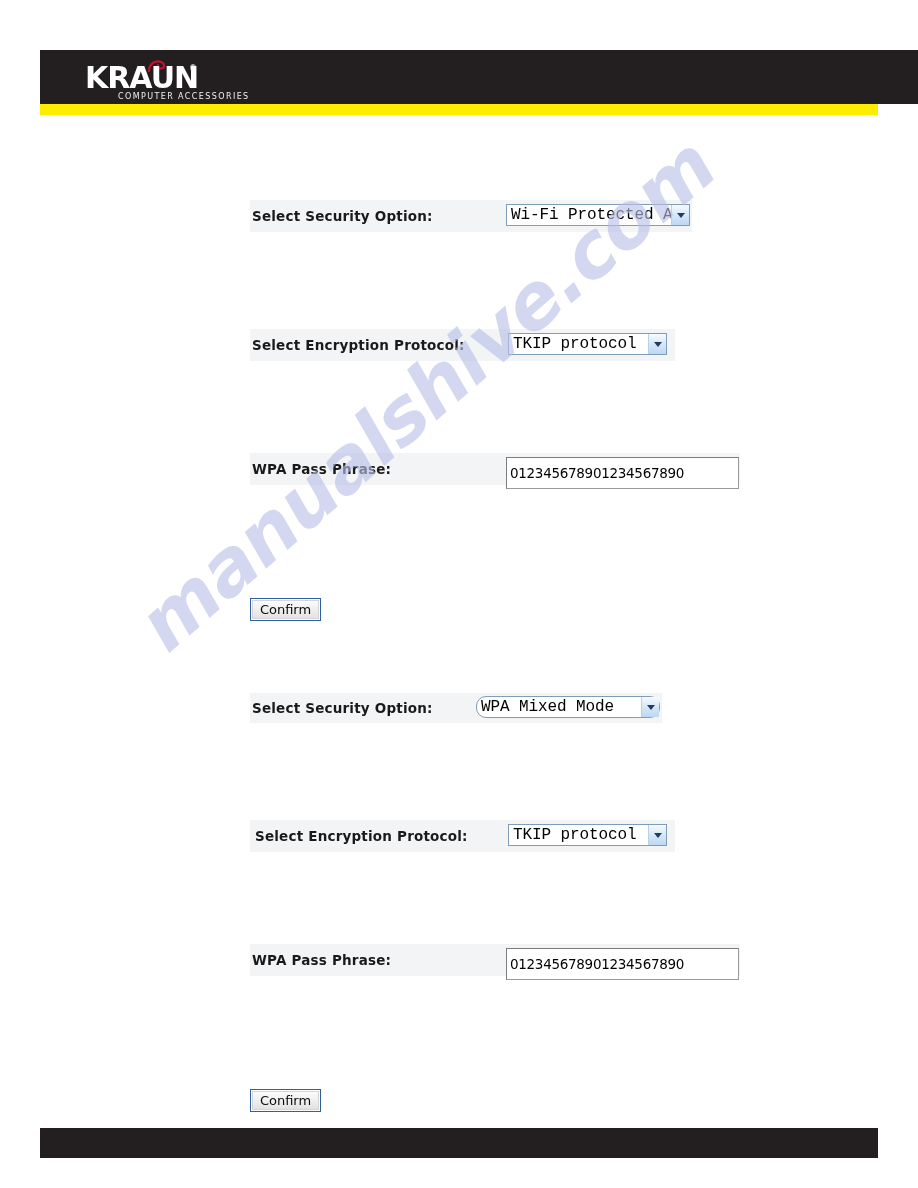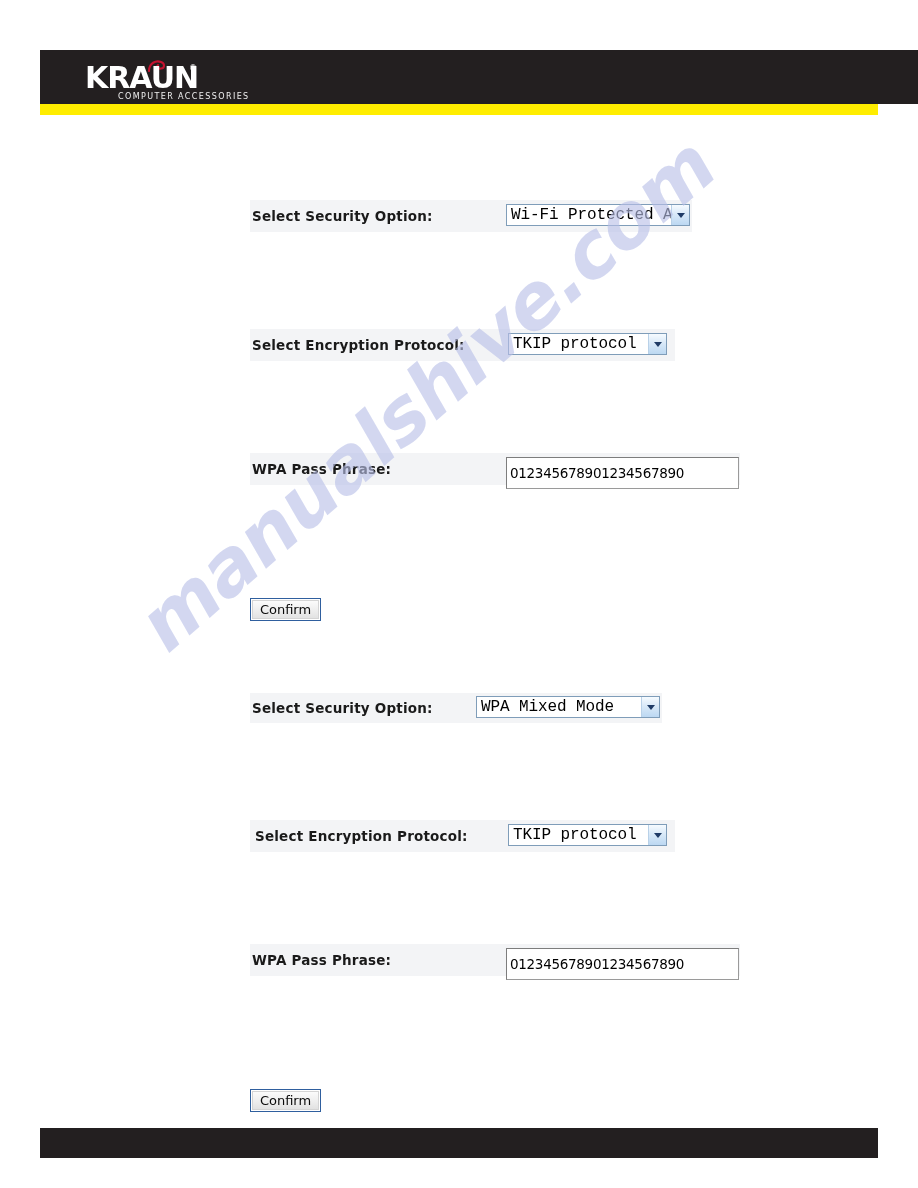--- a/index.html
+++ b/index.html
@@ -276,21 +276,21 @@
     <div class="xp-button" style="left:250px; top:556px; width:71px;">
       <span class="btn-face">Confirm</span>
     </div>
   </div>
 
   <div class="shot">
 
     <div class="form-row" style="left:250px; top:693px; width:412px; height:30px;">
       <span class="form-label" style="margin-left:2px;">Select Security Option:</span>
     </div>
-    <div class="xp-select" style="left:476px; top:696px; width:184px;">
+    <div class="xp-select" style="left:476px; top:696px; width:184px;border-radius:10px;">
       <span class="sel-text">WPA Mixed Mode</span>
       <span class="sel-btn">
         <svg class="chevron" viewBox="0 0 8 5" aria-hidden="true">
           <path d="M0 0 L8 0 L4 5 Z" fill="#1f3b66"></path>
         </svg>
       </span>
     </div>
 
     <div class="form-row" style="left:250px; top:820px; width:425px; height:32px;">
       <span class="form-label" style="margin-left:5px;">Select Encryption Protocol:</span>

